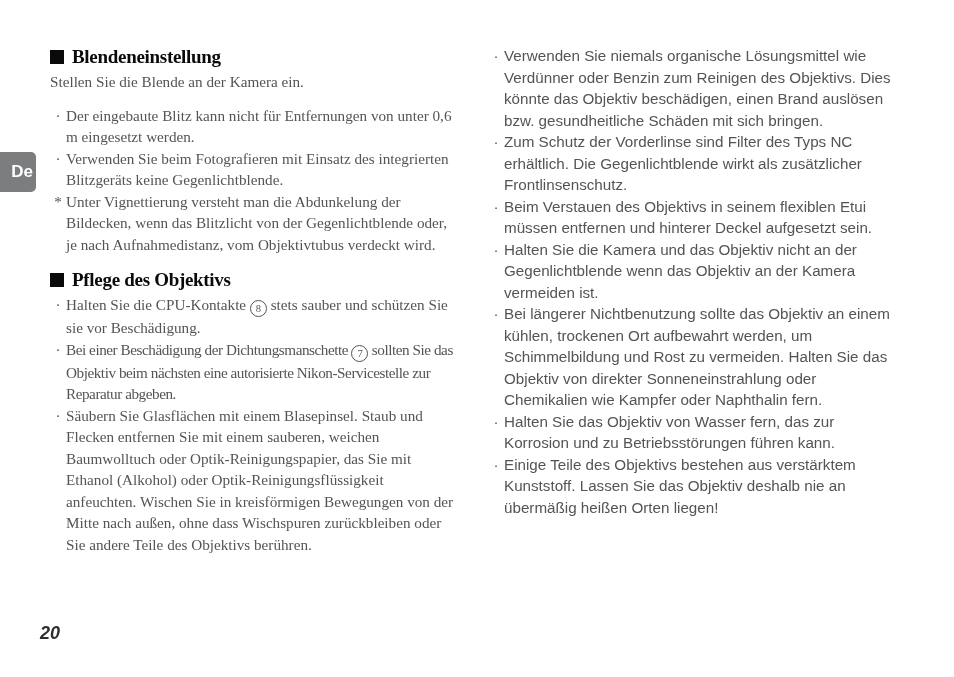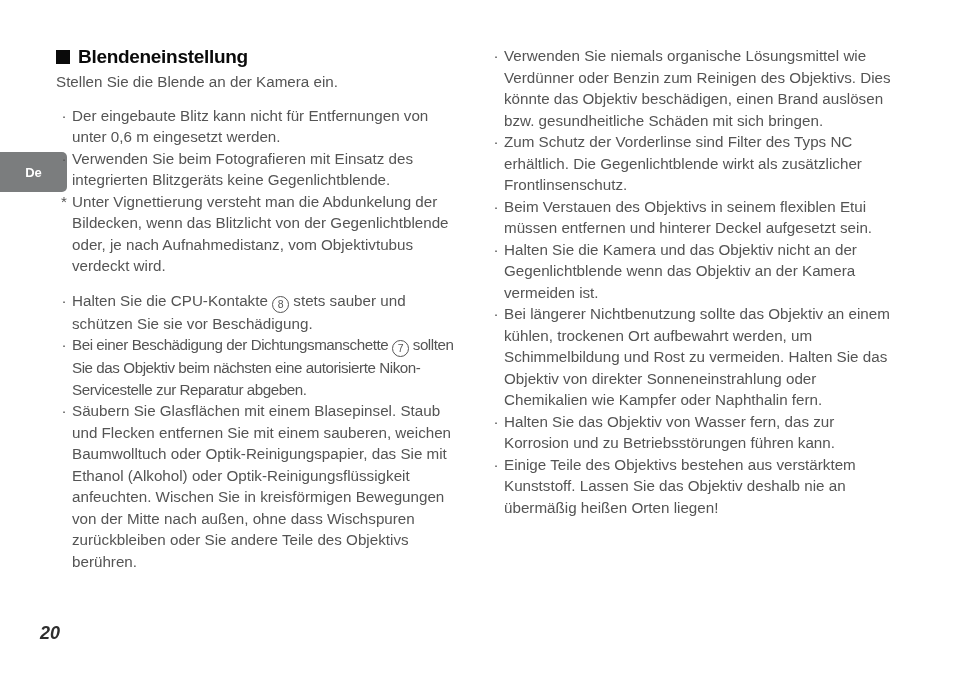--- a/index.html
+++ b/index.html
@@ -14,37 +14,38 @@
     height: 677px;
     background: #ffffff;
     overflow: hidden;
     color: #545454;
   }
   
   .de-tab {
     position: absolute;
     left: 0;
     top: 152px;
-    width: 67px;
+    width: 28px;
     height: 40px;
     background: #7b7d7e;
     border-radius: 0 5px 5px 0;
     display: flex;
     align-items: center;
     justify-content: center;
     color: #ffffff;
     font-weight: bold;
-    font-size: 13px;
+    font-size: 17px;
+    padding-left: 8px;
   }
   
   .col {
     position: absolute;
     top: 45px;
   }
-  .col-left  { left: 56px;  width: 404px; }
+  .col-left  { left: 50px;  width: 404px; font-family: Liberation Serif, serif; }
   .col-right { left: 488px; width: 404px; }
 
   .heading {
     display: flex;
     align-items: center;
     margin: 0 0 3px 0;
     color: #0a0a0a;
     font-weight: bold;
     font-size: 19px;
     line-height: 23px;
@@ -122,20 +123,24 @@
       <li>
         <span class="marker">·</span>
         <span class="li-text">Verwenden Sie beim Fotografieren mit Einsatz des integrierten Blitzgeräts keine Gegenlichtblende.</span>
       </li>
       <li>
         <span class="marker">*</span>
         <span class="li-text">Unter Vignettierung versteht man die Abdunkelung der Bildecken, wenn das Blitzlicht von der Gegenlichtblende oder, je nach Aufnahmedistanz, vom Objektivtubus verdeckt wird.</span>
       </li>
     </ul>
 
+    <h2 class="heading">
+      <span class="sq"></span>
+      <span>Pflege des Objektivs</span>
+    </h2>
     <ul class="blist">
       <li>
         <span class="marker">·</span>
         <span class="li-text"><span>Halten Sie die CPU-Kontakte</span> <span class="circ">8</span> <span>stets sauber und schützen Sie sie vor Beschädigung.</span></span>
       </li>
       <li class="tight">
         <span class="marker">·</span>
         <span class="li-text"><span>Bei einer Beschädigung der Dichtungsmanschette</span> <span class="circ">7</span> <span>sollten Sie das Objektiv beim nächsten eine autorisierte Nikon-Servicestelle zur Reparatur abgeben.</span></span>
       </li>
       <li>

